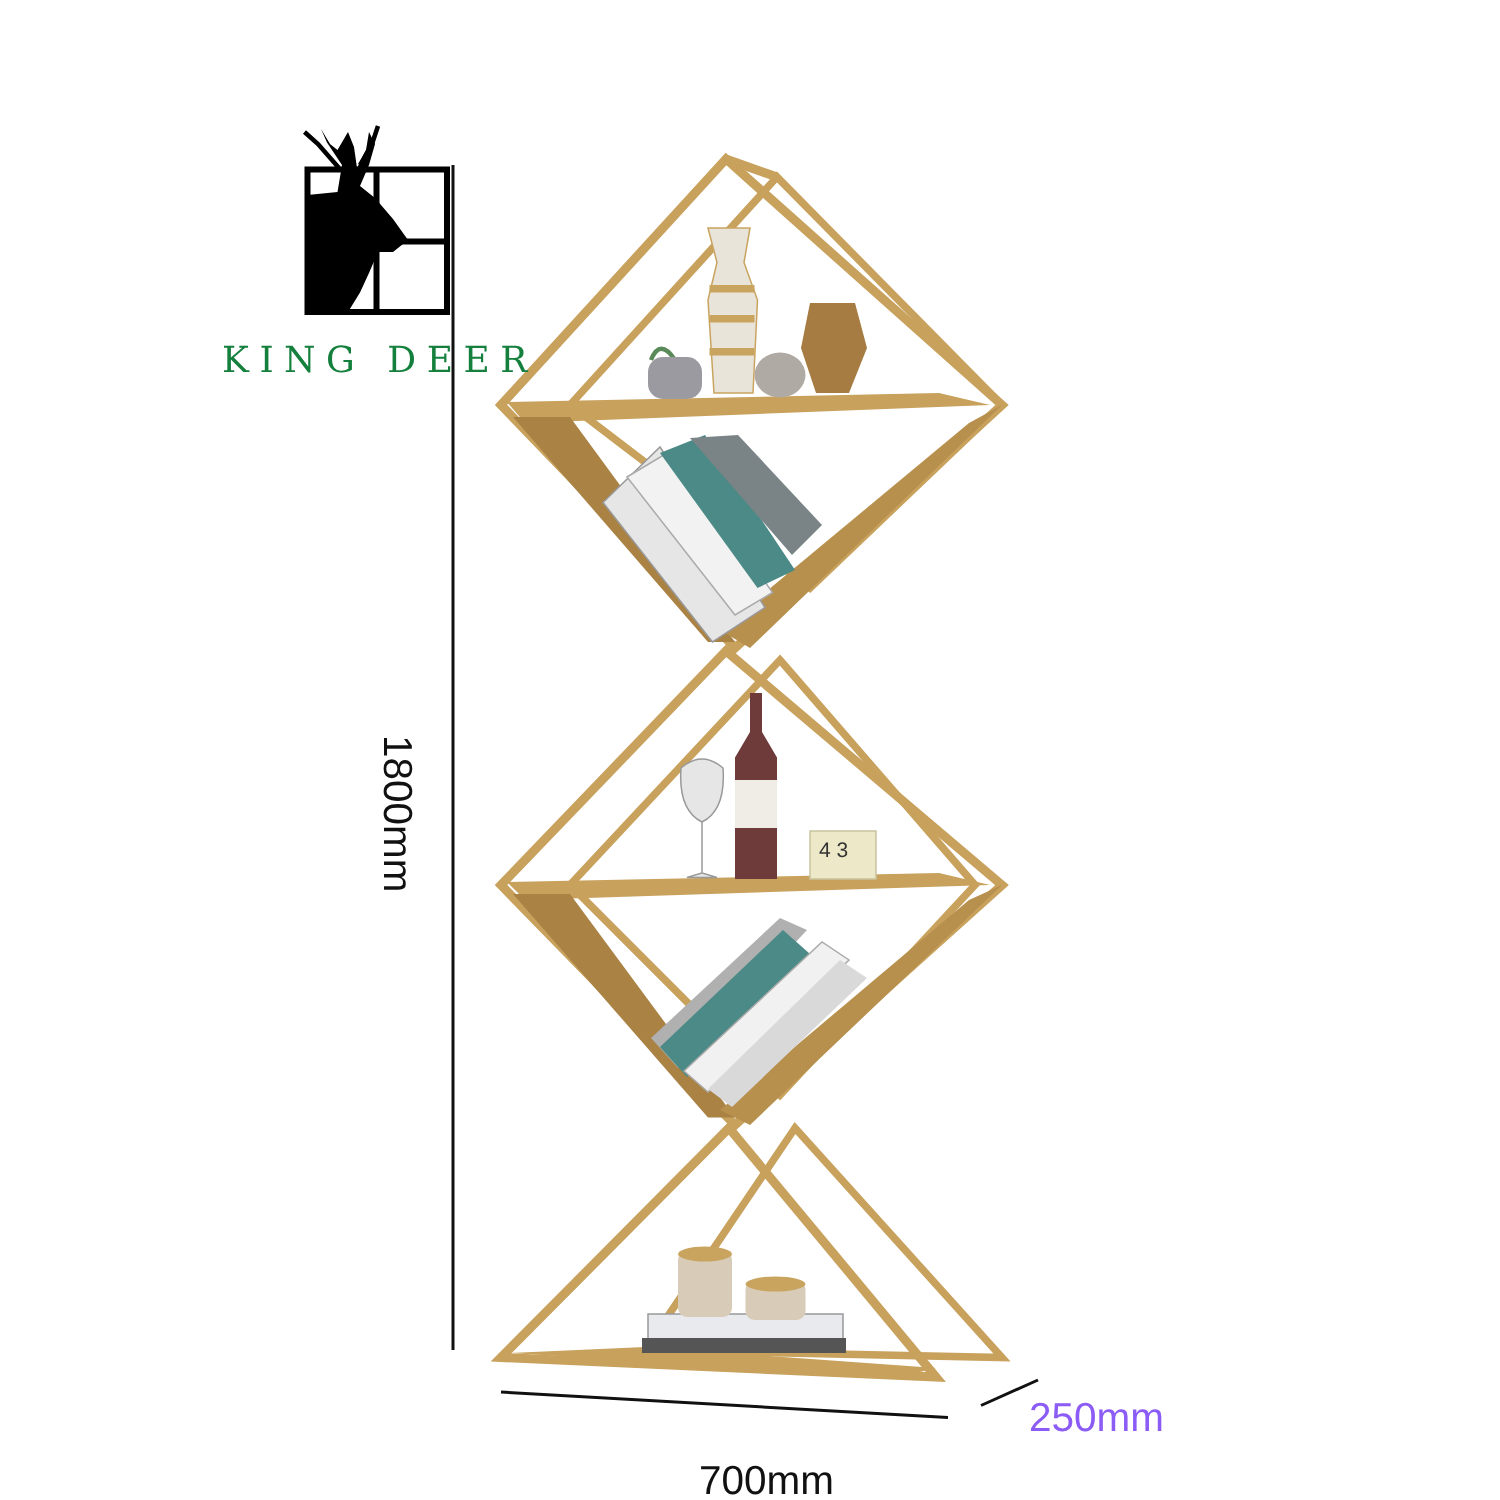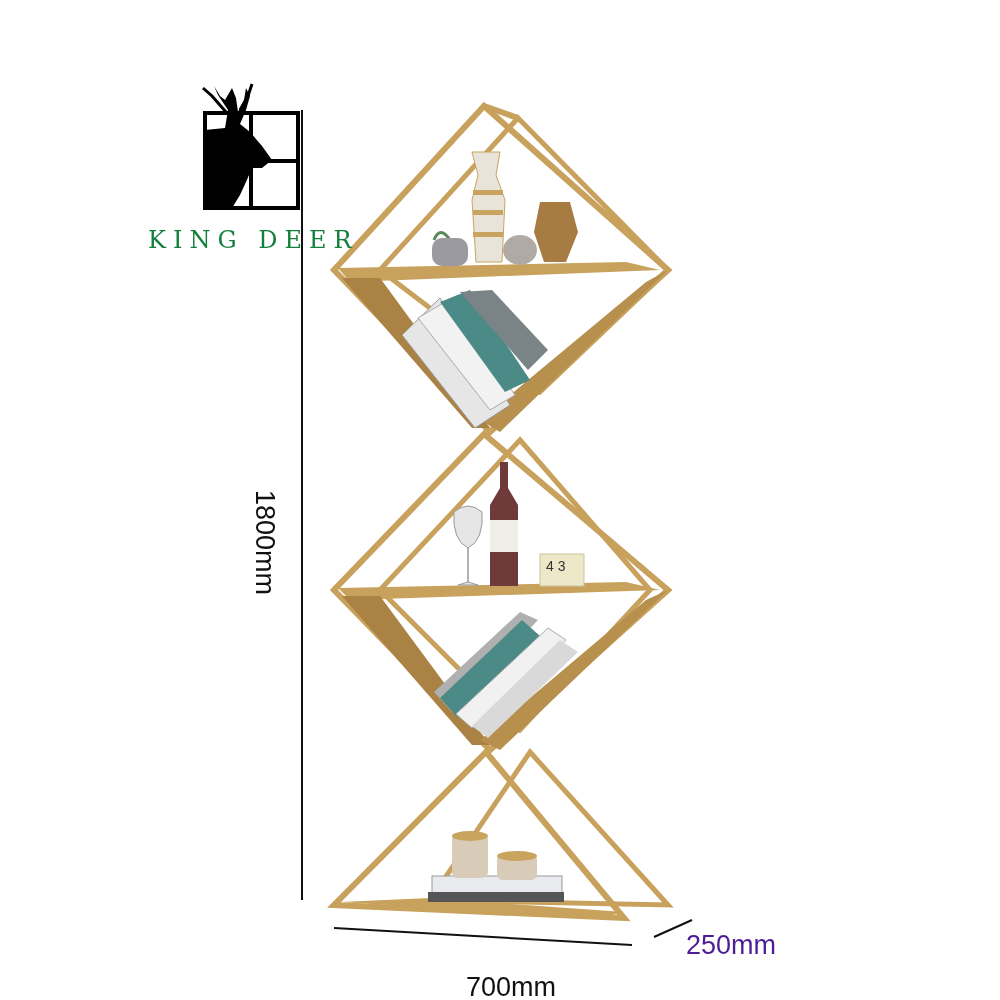--- a/index.html
+++ b/index.html
@@ -2,21 +2,21 @@
 <html><head>
 <meta charset="utf-8">
 <style>
   html, body { margin:0; padding:0; background:#ffffff; }
   body { width:1000px; height:1000px; position:relative; overflow:hidden; font-family:"Liberation Sans", sans-serif; }
   .abs { position:absolute; }
   .logo-text { left:148px; top:226px; font-family:"DejaVu Serif", serif; font-size:24px; letter-spacing:7px; color:#15803d; white-space:nowrap; }
   .dim-height { left:238px; top:490px; width:60px; height:120px; }
   .dim-height span { display:block; transform:rotate(90deg); transform-origin:left top; position:absolute; left:42px; top:0; font-size:27px; color:#111; white-space:nowrap; }
   .dim-width { left:466px; top:944px; font-size:27px; color:#111;margin-top:28px; }
-  .dim-depth { left:686px; top:930px; font-size:27px; color:#4c1d95; }
+  .dim-depth { left:686px; top:930px; font-size:27px; color:#8b5cf6; }
   svg { position:absolute; left:0; top:0; }
 </style>
 </head>
 <body>
 
 <svg width="1000" height="1000" viewBox="0 0 1000 1000">
 
   <line x1="302" y1="110" x2="302" y2="900" stroke="#111" stroke-width="2"></line>
 
   <line x1="334" y1="928" x2="632" y2="945" stroke="#111" stroke-width="2"></line>

